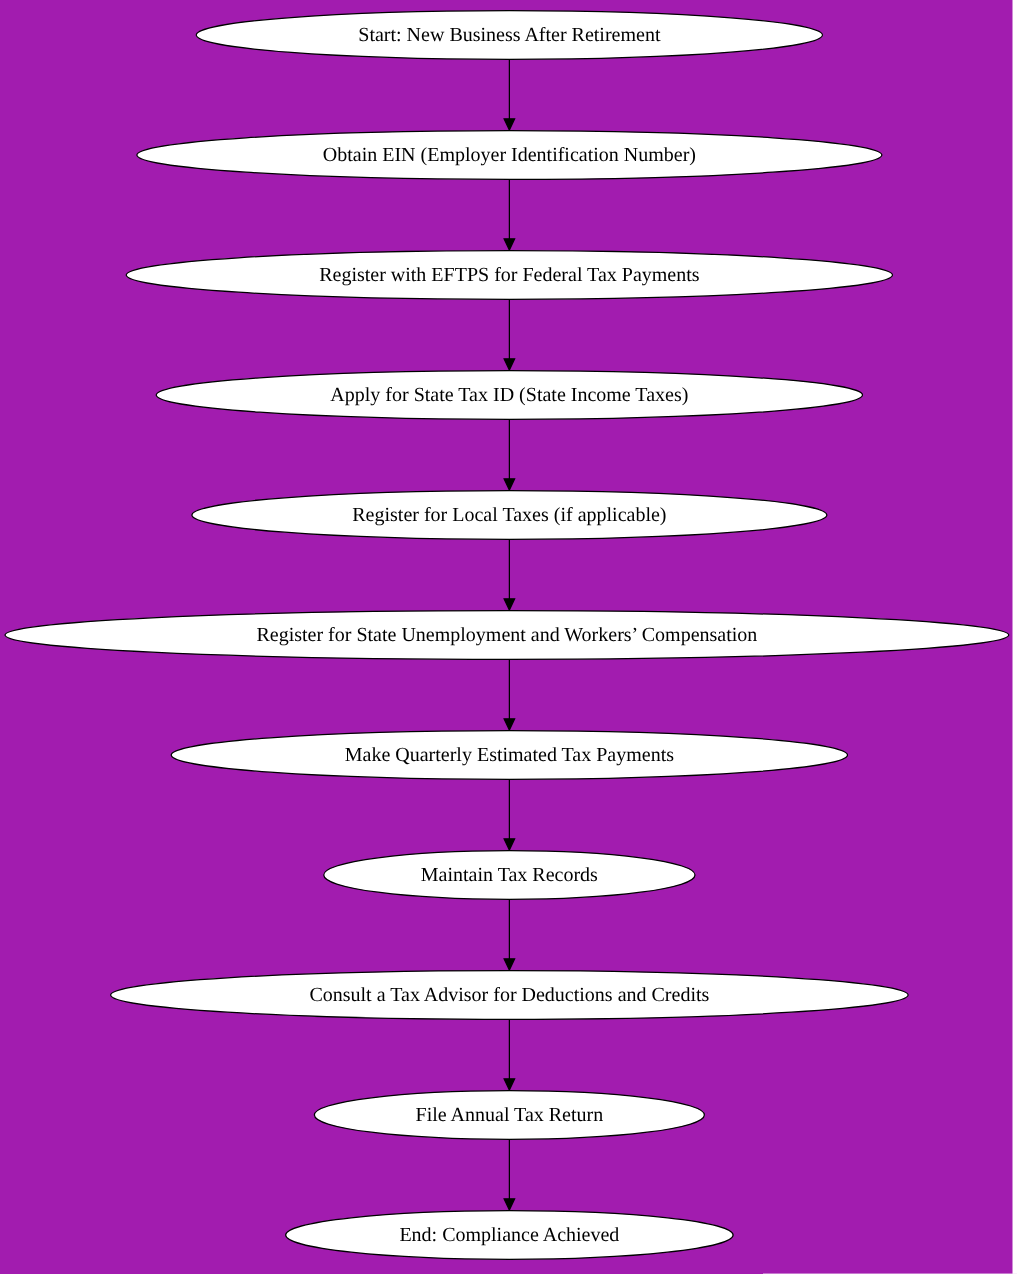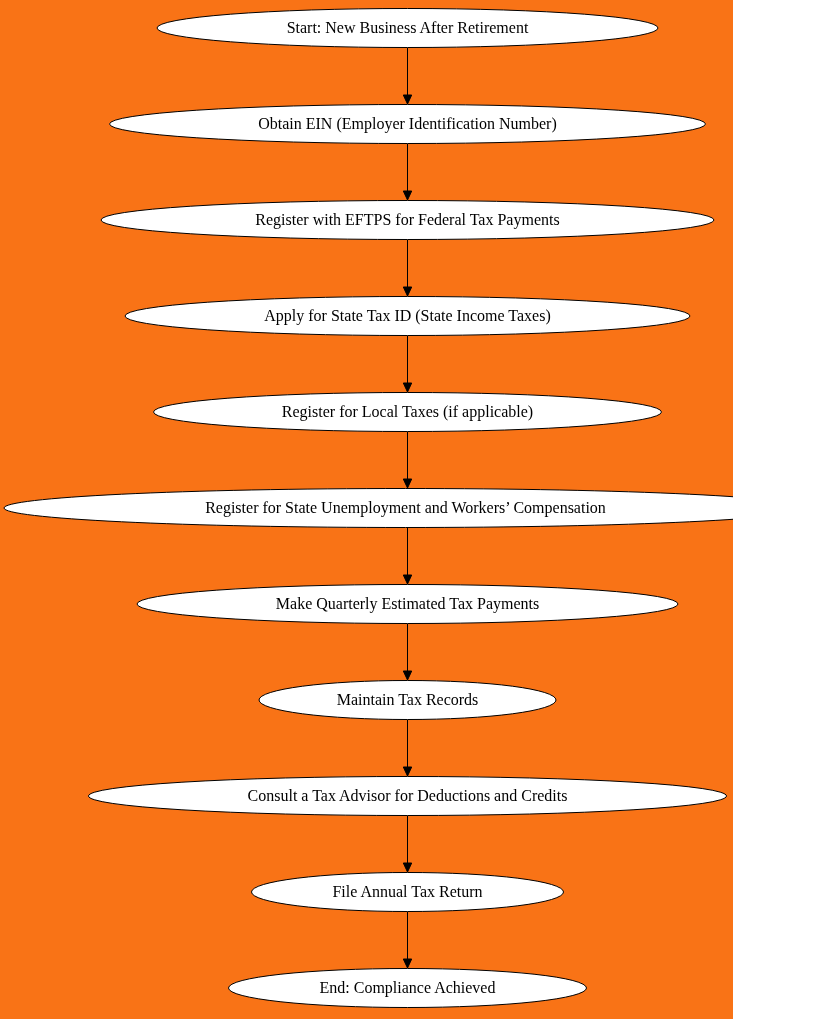--- a/index.html
+++ b/index.html
@@ -6,23 +6,23 @@
   html, body {
     margin: 0;
     padding: 0;
     background: #ffffff;
   }
   body {
     font-family: "Liberation Serif", "DejaVu Serif", serif;
   }
   #canvas {
     position: relative;
-    width: 733px;
+    width: 810px;
     height: 1019px;
-    background: #f97316;
+    background: #a21caf;
     overflow: hidden;
   }
   #flow-svg {
     position: absolute;
     top: 0;
     left: 0;
     width: 815px;
     height: 1019px;
     display: block;
   }

